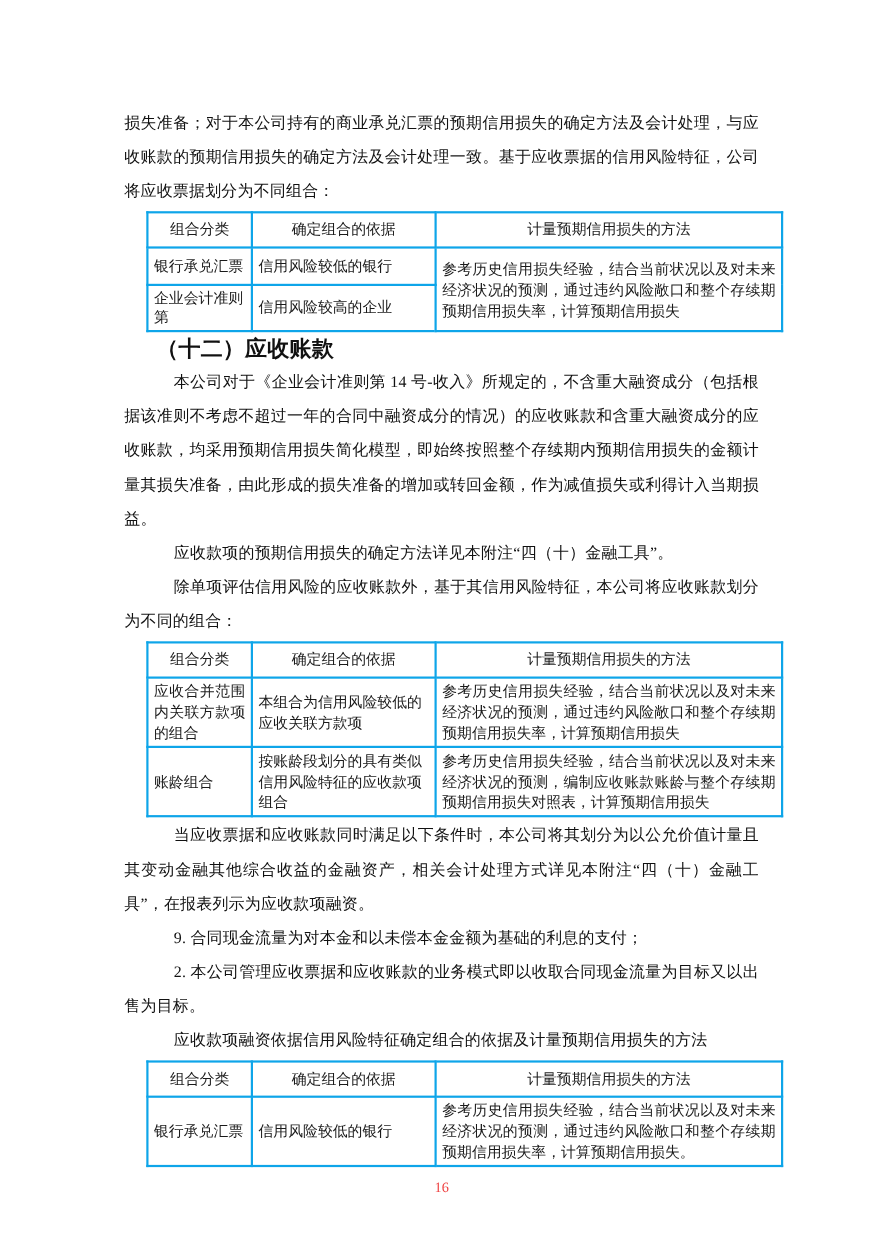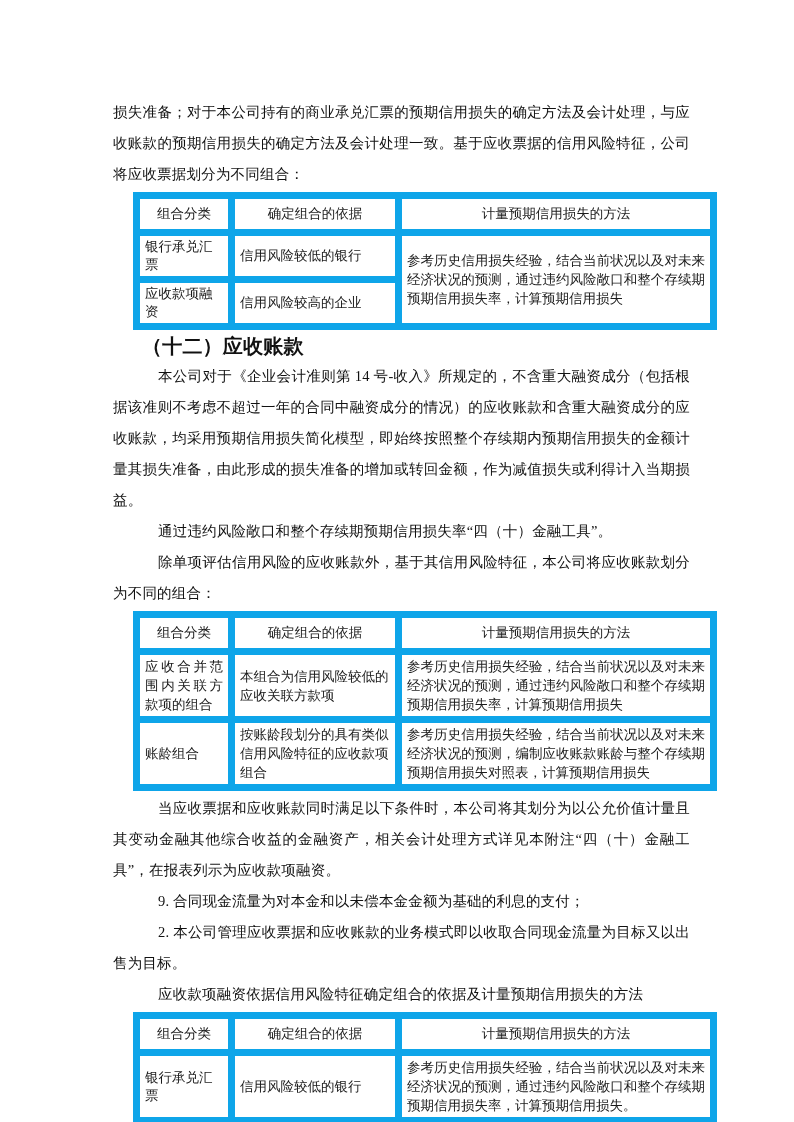--- a/index.html
+++ b/index.html
@@ -42,21 +42,21 @@
     table-layout: fixed;
     width: 577px;
     margin: 2px 0 2px 20px;
     border-top: 2.5px solid #000000;
     border-bottom: 2.5px solid #000000;
     font-size: 13.5px;
     color: #1a1a1a;
   }
   table.policy th,
   table.policy td {
-    border: 7px solid #0ea5e9;
+    border: 2px solid #0ea5e9;
     padding: 2px 5px;
     vertical-align: middle;
     font-weight: normal;
   }
   table.policy th {
     text-align: center;
     height: 26px;
   }
   .col-cat   { width: 95px;  }
   .col-basis { width: 167px; }
@@ -101,30 +101,30 @@
         <th>计量预期信用损失的方法</th>
       </tr>
     </thead>
     <tbody>
       <tr>
         <td class="c-center fixed-h">银行承兑汇票</td>
         <td class="c-center fixed-h">信用风险较低的银行</td>
         <td class="method" rowspan="2">参考历史信用损失经验，结合当前状况以及对未来经济状况的预测，通过违约风险敞口和整个存续期预期信用损失率，计算预期信用损失</td>
       </tr>
       <tr>
-        <td class="c-center fixed-h">应收款项融资</td>
+        <td class="c-center fixed-h">企业会计准则第</td>
         <td class="c-center fixed-h">信用风险较高的企业</td>
       </tr>
     </tbody>
   </table>
 
   <h3 class="heading">（十二）应收账款</h3>
 
   <p class="para indent">本公司对于《企业会计准则第 14 号-收入》所规定的，不含重大融资成分（包括根据该准则不考虑不超过一年的合同中融资成分的情况）的应收账款和含重大融资成分的应收账款，均采用预期信用损失简化模型，即始终按照整个存续期内预期信用损失的金额计量其损失准备，由此形成的损失准备的增加或转回金额，作为减值损失或利得计入当期损益。</p>
-  <p class="para indent">通过违约风险敞口和整个存续期预期信用损失率“四（十）金融工具”。</p>
+  <p class="para indent">应收款项的预期信用损失的确定方法详见本附注“四（十）金融工具”。</p>
   <p class="para indent">除单项评估信用风险的应收账款外，基于其信用风险特征，本公司将应收账款划分为不同的组合：</p>
 
   <table class="policy t2">
     <colgroup>
         <col class="col-cat">
         <col class="col-basis">
         <col class="col-meth">
       </colgroup>
     <thead>
       <tr>

